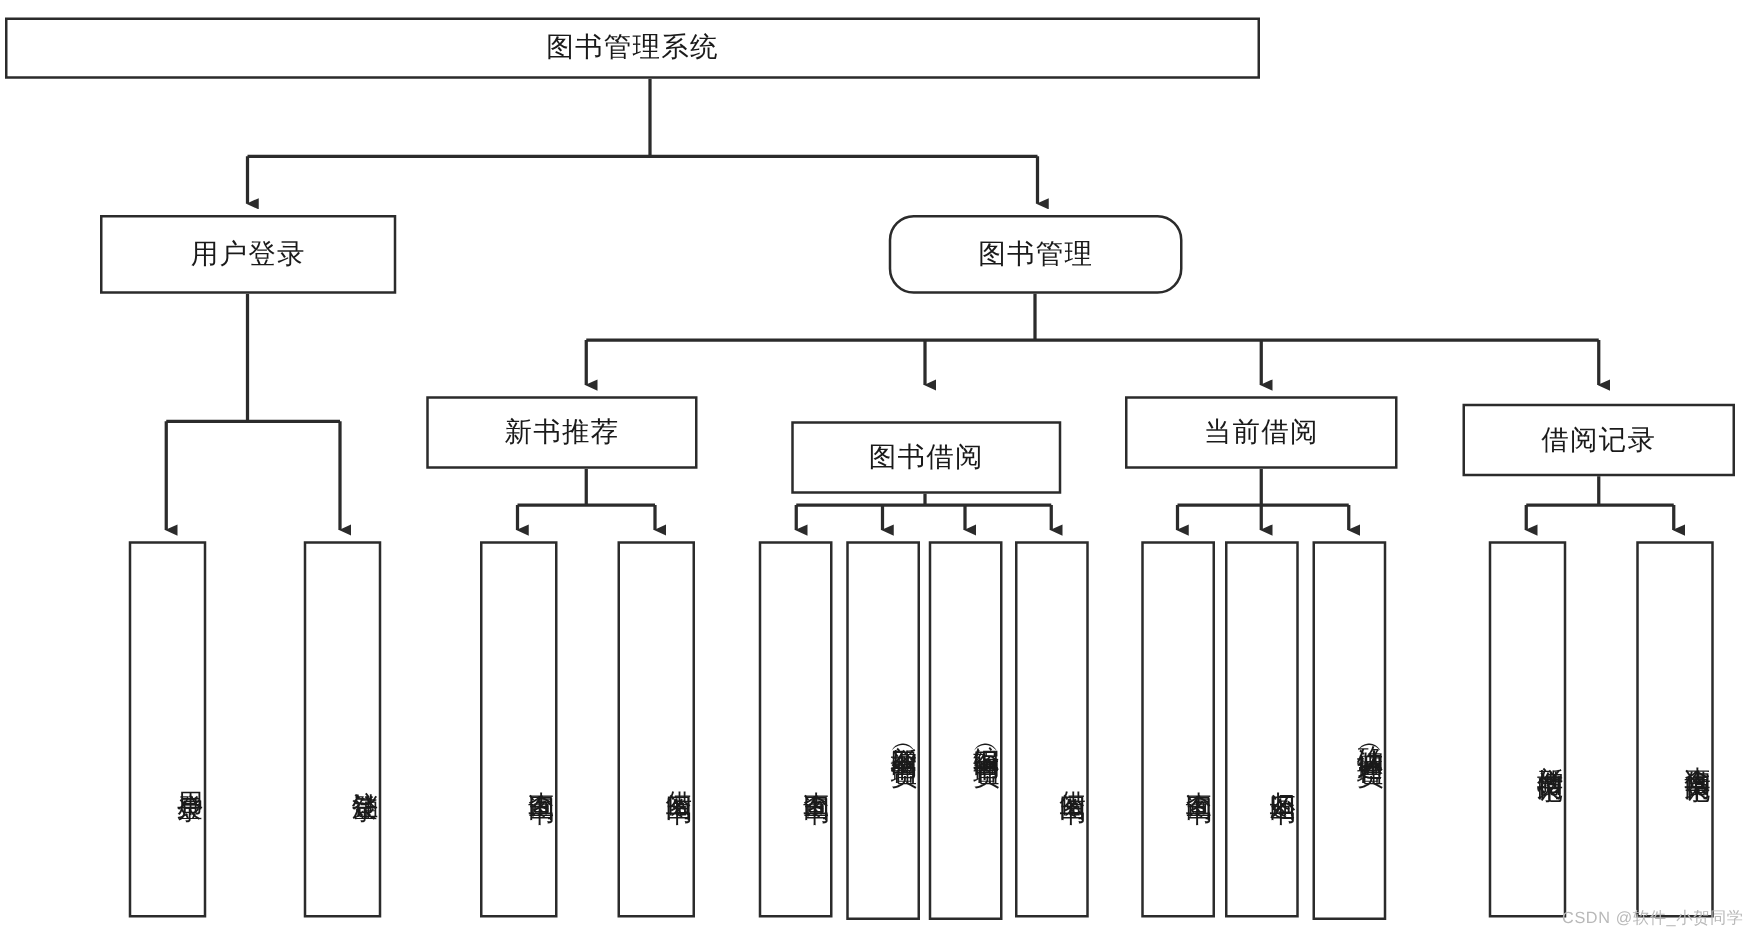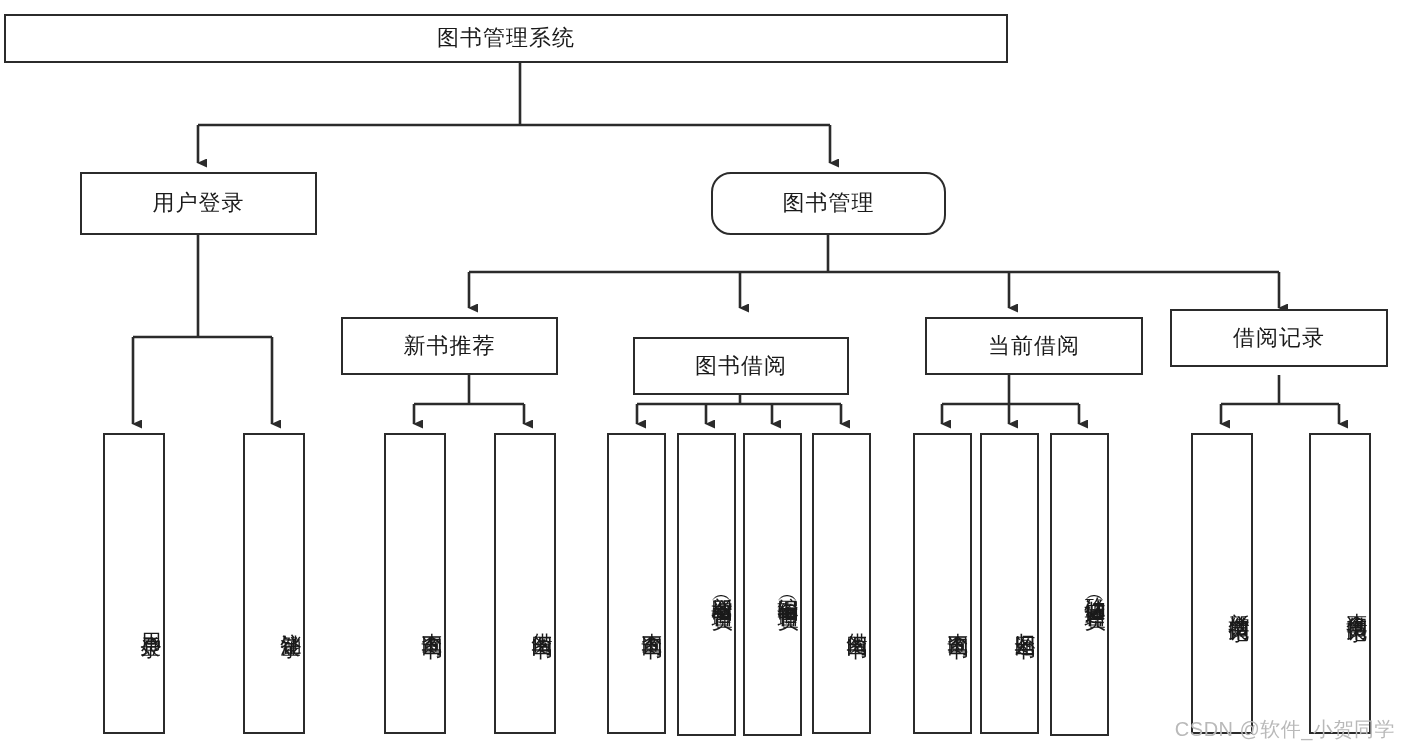--- a/index.html
+++ b/index.html
@@ -54,21 +54,21 @@
     letter-spacing: 2px;
     padding-top: 6px;
     align-items: flex-start;
     justify-content: center;
     white-space: nowrap;
   }
   #watermark {
     position: absolute;
     right: 10px;
     bottom: 4px;
-    font-size: 20px;
+    font-size: 13px;
     color: #b9b9b9;
     letter-spacing: 0.5px;
     z-index: 5;
     white-space: nowrap;
   }
 </style>
 </head>
 <body>
 
 <div id="canvas">
@@ -126,23 +126,23 @@
   <div class="node root horizontal" style="left:4px; top:14px; width:1004px; height:49px;">图书管理系统</div>
 
   <div class="node horizontal" style="left:80px; top:172px; width:237px; height:63px;">用户登录</div>
 
   <div class="node horizontal" style="left:711px; top:172px; width:235px; height:63px;border-radius:20px;">图书管理</div>
 
   <div class="node horizontal" style="left:341px; top:317px; width:217px; height:58px;text-align:center;">新书推荐</div>
 
   <div class="node horizontal" style="left:633px; top:317px; width:216px; height:58px;margin-top:20px;">图书借阅</div>
 
-  <div class="node horizontal" style="left:900px; top:317px; width:218px; height:58px;margin-left:25px;">当前借阅</div>
+  <div class="node horizontal" style="left:900px; top:317px; width:218px; height:58px;">当前借阅</div>
 
-  <div class="node horizontal" style="left:1170px; top:309px; width:218px; height:58px;">借阅记录</div>
+  <div class="node horizontal" style="left:1170px; top:323px; width:218px; height:58px;">借阅记录</div>
 
   <div class="node vertical" style="left:103px; top:433px; width:62px; height:301px; padding-top:72px;">用户登录</div>
 
   <div class="node vertical" style="left:243px; top:433px; width:62px; height:301px; padding-top:72px;">注销登录</div>
 
   <div class="node vertical" style="left:384px; top:433px; width:62px; height:301px; padding-top:72px;">查询图书</div>
 
   <div class="node vertical" style="left:494px; top:433px; width:62px; height:301px; padding-top:72px;">借阅图书</div>
 
   <div class="node vertical" style="left:607px; top:433px; width:59px; height:301px; padding-top:72px;">查询图书</div>

